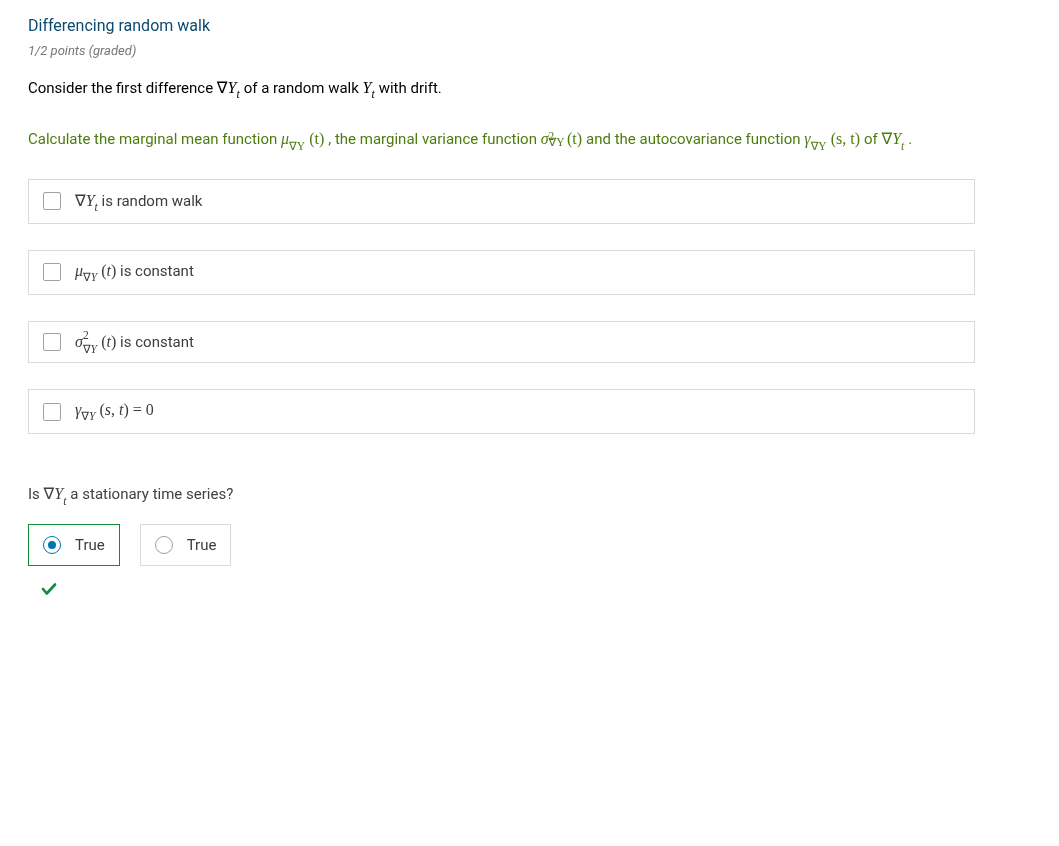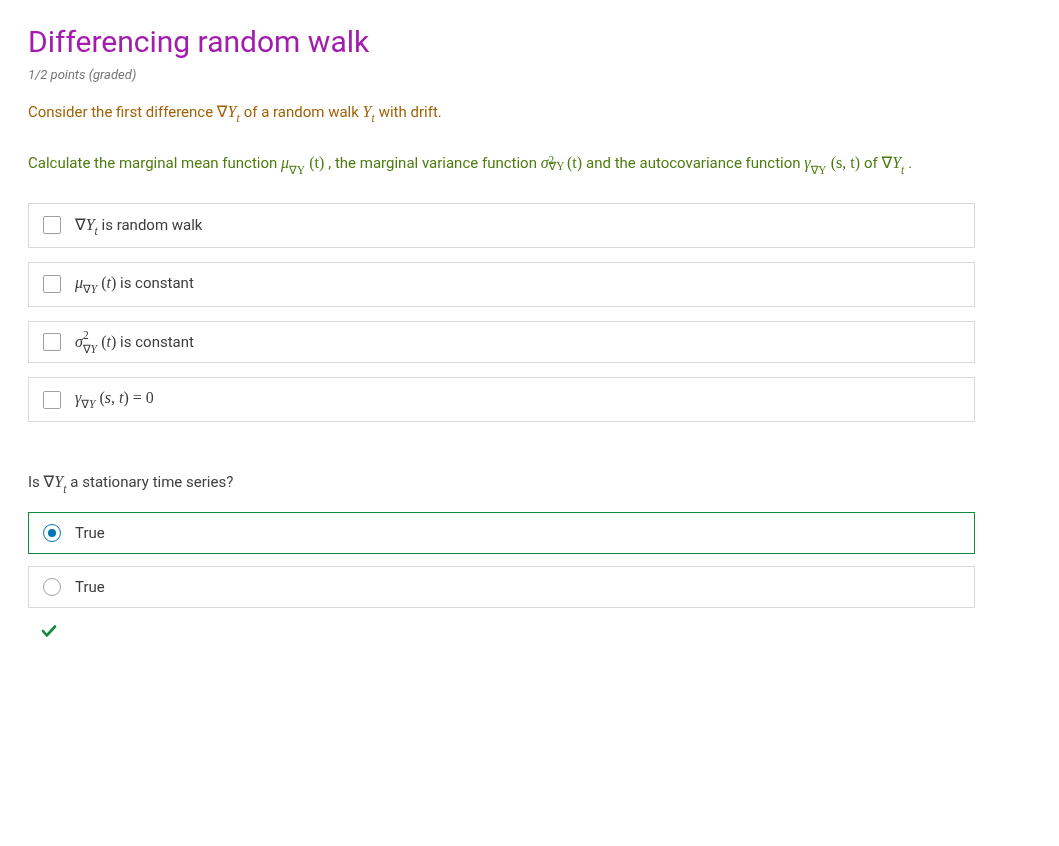--- a/index.html
+++ b/index.html
@@ -8,52 +8,52 @@
     background: #ffffff;
     font-family: -apple-system, BlinkMacSystemFont, "Segoe UI", Roboto, "Helvetica Neue", Arial, sans-serif;
     color: #3c3c3c;
   }
   .page {
     padding: 16px 28px 40px 28px;
     width: 1003px;
     box-sizing: border-box;
   }
   .title {
-    font-size: 30px;
+    font-size: 16px;
     font-weight: 400;
-    color: #a21caf;
-    margin: 8px 0 8px 0;
+    color: #0c4a6e;
+    margin: 0 0 8px 0;
   }
   .points {
     font-size: 13px;
     color: #767676;
     margin: 0 0 18px 0;
     font-style: italic;
   }
   .para {
     font-size: 15px;
-    color: #a16207;
+    color: #000000;
     line-height: 1.5;
     margin: 0 0 22px 0;
   }
   .para2 {
     font-size: 15px;
     color: #4d7c0f;
     line-height: 1.9;
     margin: 0 0 22px 0;
   }
   .instruct {
     font-size: 15px;
     color: #414141;
     margin: 0 0 24px 0;
   }
   .options {
     display: flex;
     flex-direction: column;
-    gap: 14px;
+    gap: 26px;
     margin-bottom: 50px;
   }
   .opt {
     display: flex;
     align-items: center;
     border: 1px solid #d9d9d9;
     padding: 11px 14px;
     background: #fff;
   }
   .opt.correct {
@@ -125,22 +125,21 @@
     left: 0;
     font-size: 0.72em;
   }
   .q2 {
     font-size: 15px;
     color: #414141;
     margin: 8px 0 18px 0;
   }
   .radios {
     display: flex;
-    flex-direction: column;
-    gap: 12px;
+    gap: 20px;
     margin-bottom: 14px;
   }
   .checkmark {
     color: #128a3d;
     font-size: 18px;
     font-weight: 700;
     padding-left: 12px;
   }
 </style>
 </head>

